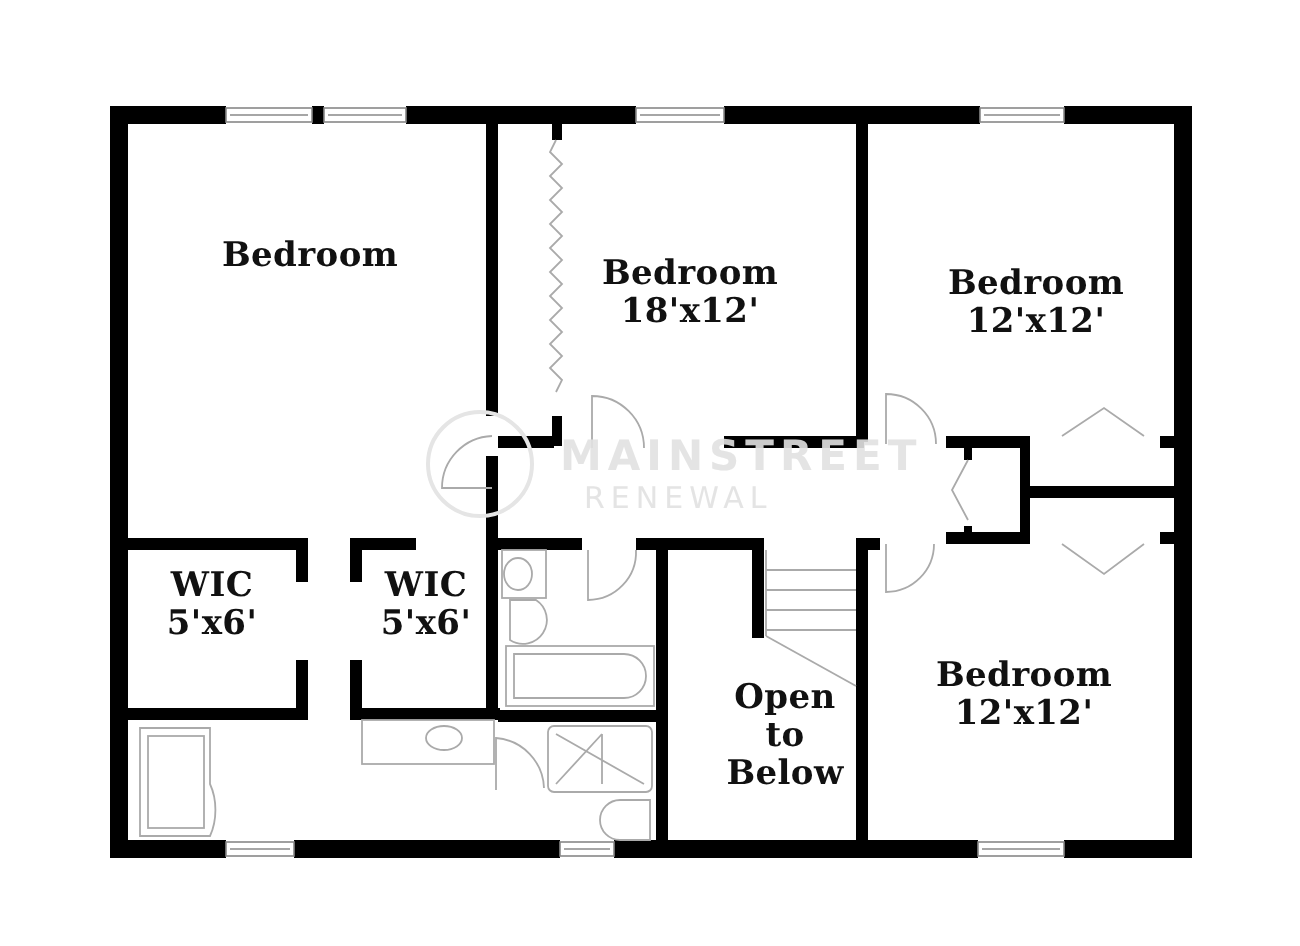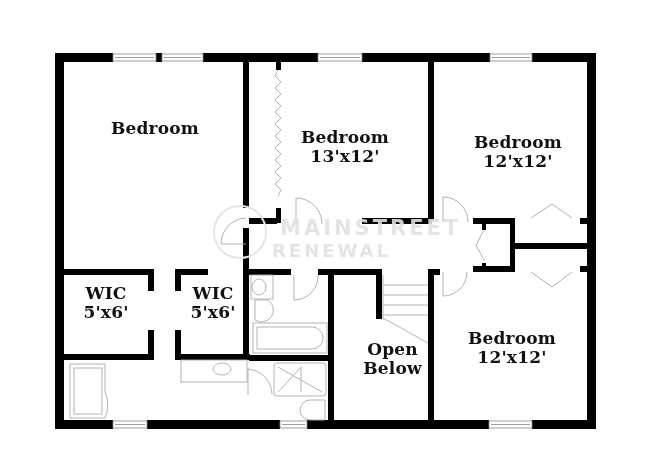--- a/index.html
+++ b/index.html
@@ -158,29 +158,29 @@
     <ellipse cx="222" cy="369" rx="9" ry="6"></ellipse>
 
     <path d="M70,364 L105,364 L105,392 A14,22 0 0 1 105,418 L70,418 Z"></path>
     <rect x="74" y="368" width="28" height="46"></rect>
   </g>
 
   <circle cx="240" cy="232" r="26" fill="none" stroke="#e5e5e5" stroke-width="2"></circle>
 </svg>
 
 <div class="watermark" style="left:280px; top:216px; font-size:21px; font-weight:bold;">MAINSTREET</div>
-<div class="watermark" style="left:272px; top:240px; font-size:18px;font-weight:bold;">RENEWAL</div>
+<div class="watermark" style="left:292px; top:240px; font-size:15px;">RENEWAL</div>
 
 <div class="label" style="left:95px; top:119px; width:120px;">
   <span>Bedroom</span>
 </div>
 
 <div class="label" style="left:285px; top:128px; width:120px;">
   <span>Bedroom</span>
-  <span>13'x12'</span>
+  <span>18'x12'</span>
 </div>
 
 <div class="label" style="left:458px; top:133px; width:120px;">
   <span>Bedroom</span>
   <span>12'x12'</span>
 </div>
 
 <div class="label" style="left:452px; top:329px; width:120px;">
   <span>Bedroom</span>
   <span>12'x12'</span>
@@ -191,14 +191,15 @@
   <span>5'x6'</span>
 </div>
 
 <div class="label" style="left:176px; top:284px; width:74px;">
   <span>WIC</span>
   <span>5'x6'</span>
 </div>
 
 <div class="label" style="left:334px; top:340px; width:117px;">
   <span>Open</span>
+  <span>to</span>
   <span>Below</span>
 </div>
 
 </body></html>

